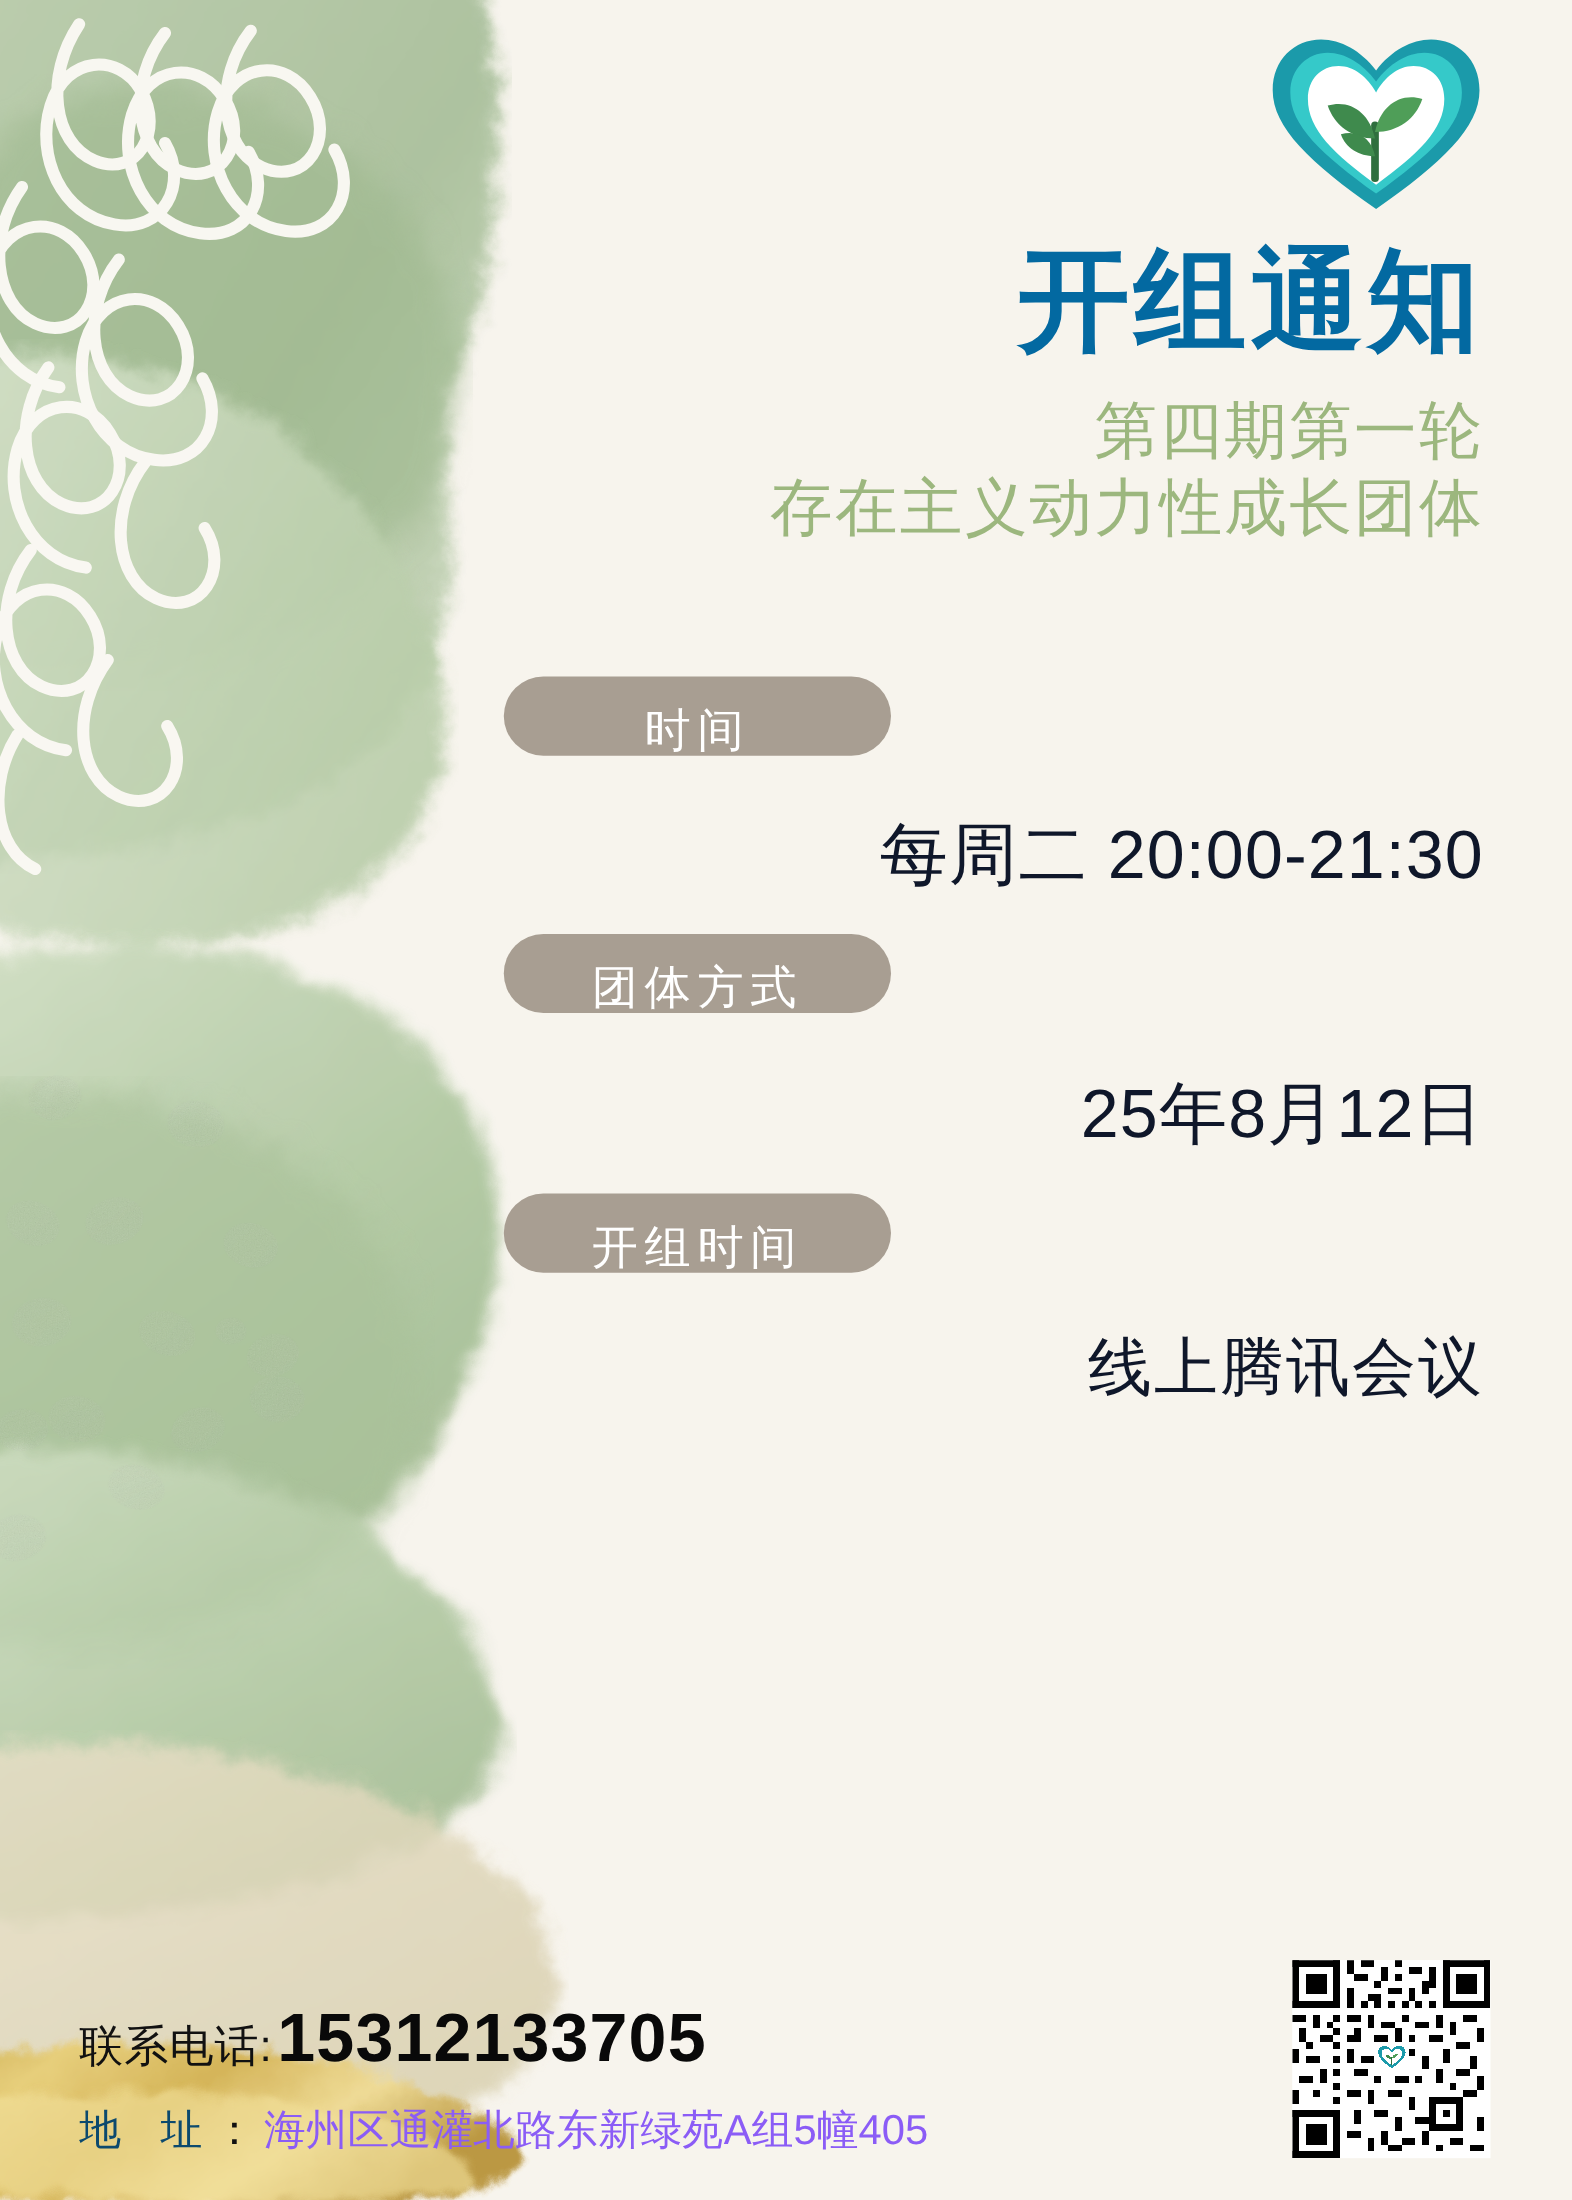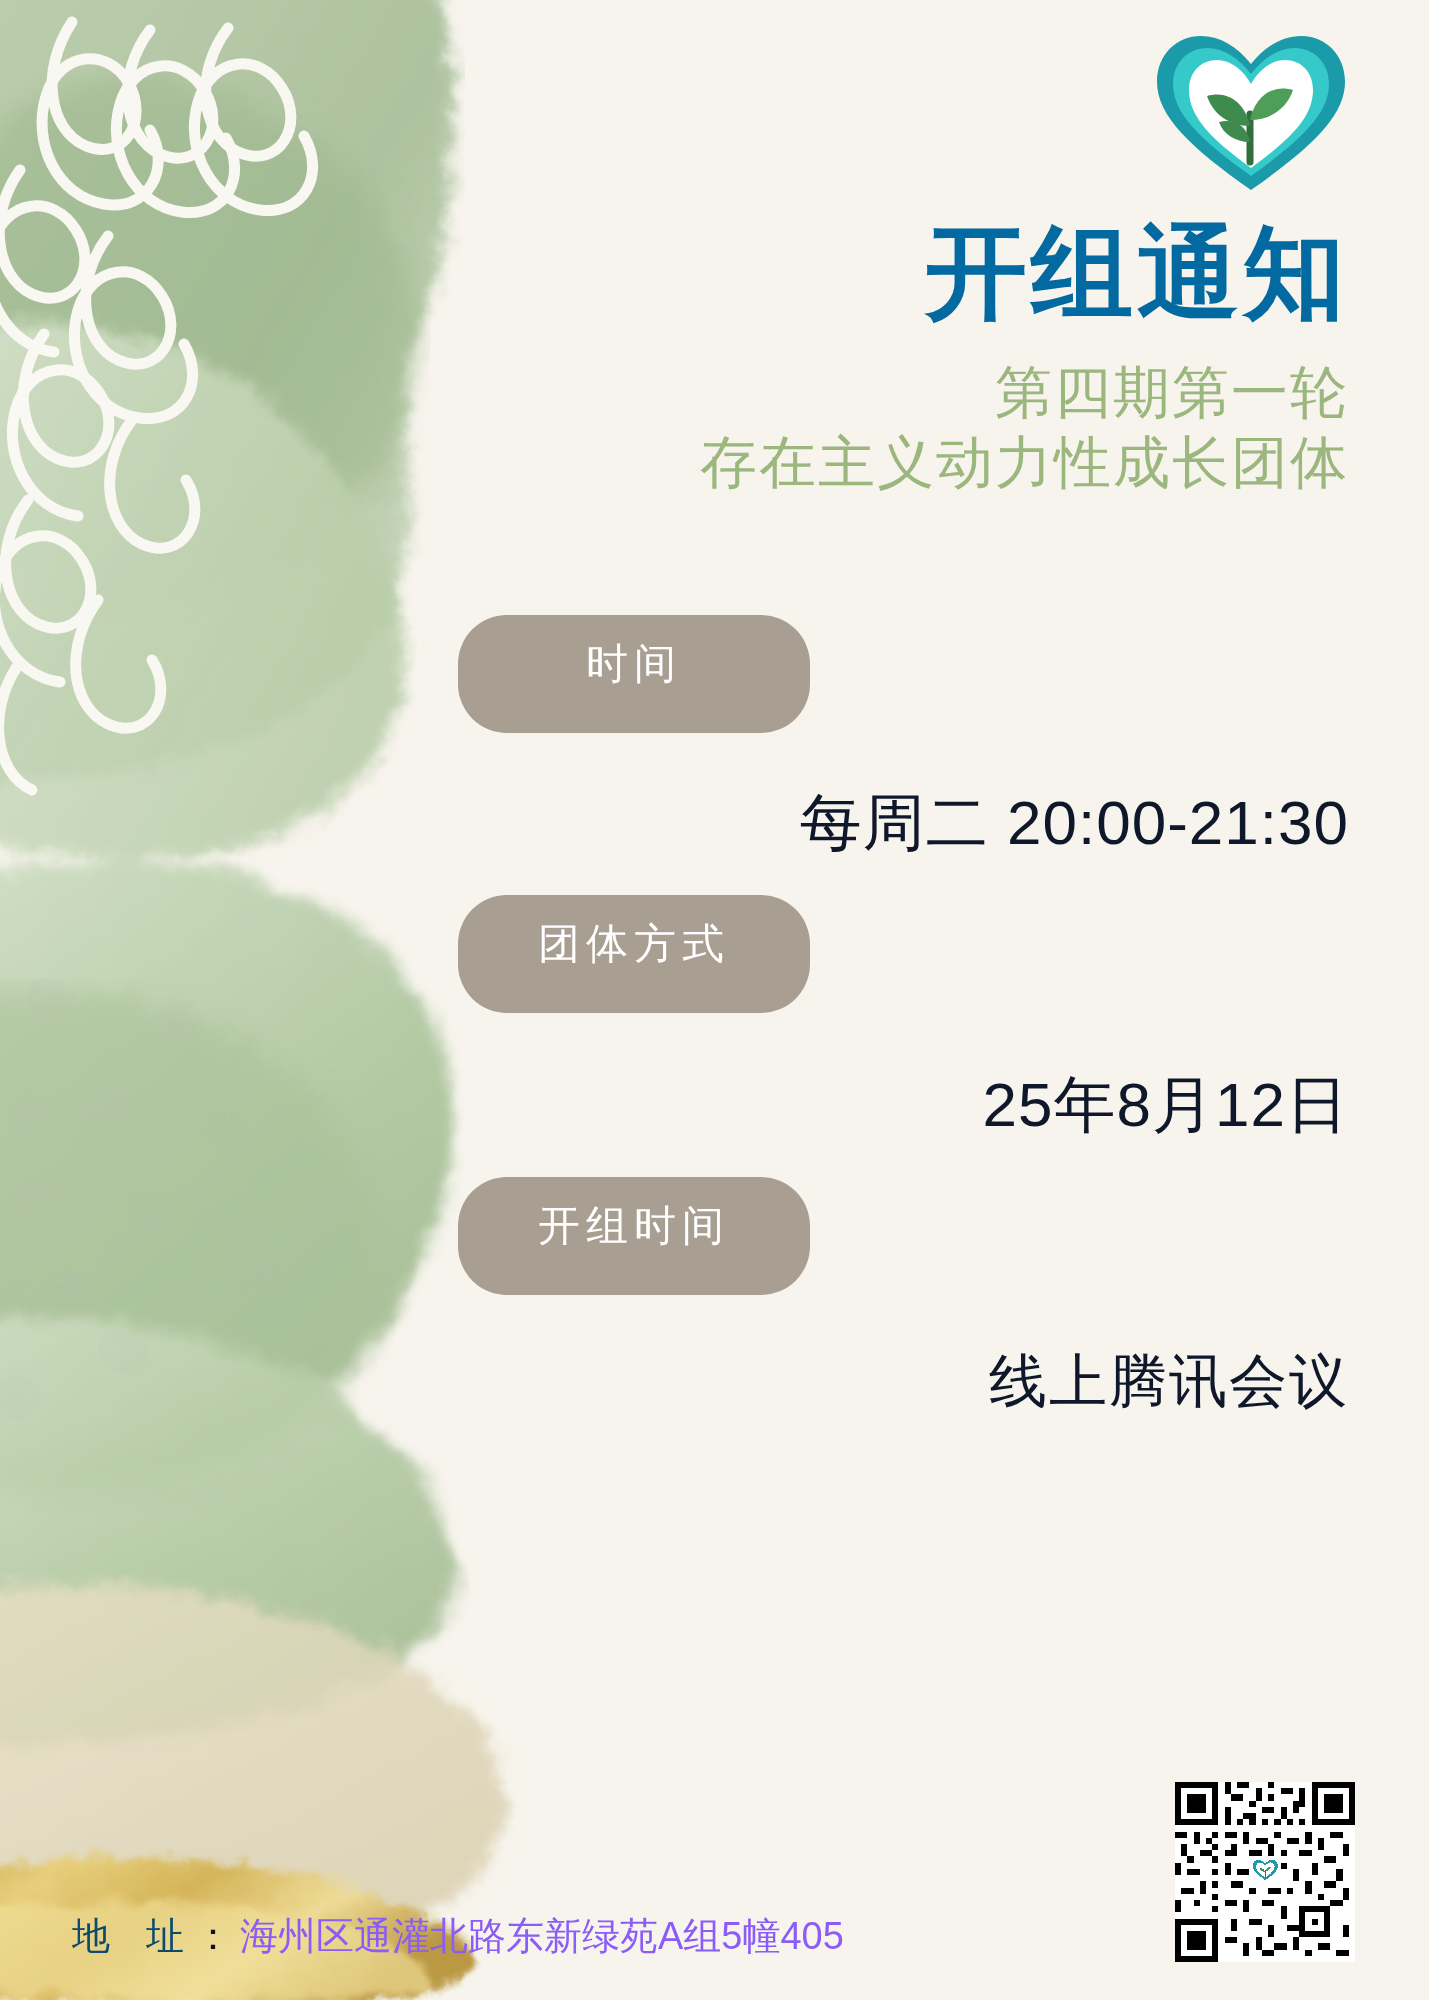--- a/index.html
+++ b/index.html
@@ -31,21 +31,21 @@
     font-size:57px; line-height:1.22; font-weight:400;
     color:#9cb77e; letter-spacing:2px;
   }
   .poster-sub div { white-space:nowrap; }
 
   
   .details { position:absolute; left:380px; right:80px; top:615px; z-index:5; }
   .row { margin-bottom:8px; }
   .pill {
     display:block; margin:0 auto;
-    width:352px; height:118px; line-height:98px;
+    width:352px; height:72px; line-height:98px;
     border-radius:49px; background:#a89e92;
     color:#ffffff; font-size:42px; letter-spacing:6px;
     text-align:center; font-weight:400;
   }
   .row.r1 .pill { margin-left:78px; }
   .row.r2 .pill { margin-left:78px; }
   .row.r3 .pill { margin-left:78px; }
   .value {
     text-align:right; color:#0f172a; font-weight:400;
     padding-right:0px;
@@ -246,20 +246,24 @@
   </div>
 
   <div class="row r3">
     <div class="pill">开组时间</div>
     <div class="value v-mode">线上腾讯会议</div>
   </div>
 
 </div>
 
 <div class="footer">
+  <div class="phone-line">
+    <span class="phone-label">联系电话:</span>
+    <span class="phone-num">15312133705</span>
+  </div>
   <div class="addr-line">
     <span class="addr-label">地址</span>
     <span class="addr-colon">：</span>
     <span class="addr-text">海州区通灌北路东新绿苑A组5幢405</span>
   </div>
 </div>
 
 <svg class="qr" viewBox="0 0 29 29" xmlns="http://www.w3.org/2000/svg" shape-rendering="crispEdges">
   <rect width="29" height="29" fill="#ffffff"></rect>
   <g fill="#000000">

